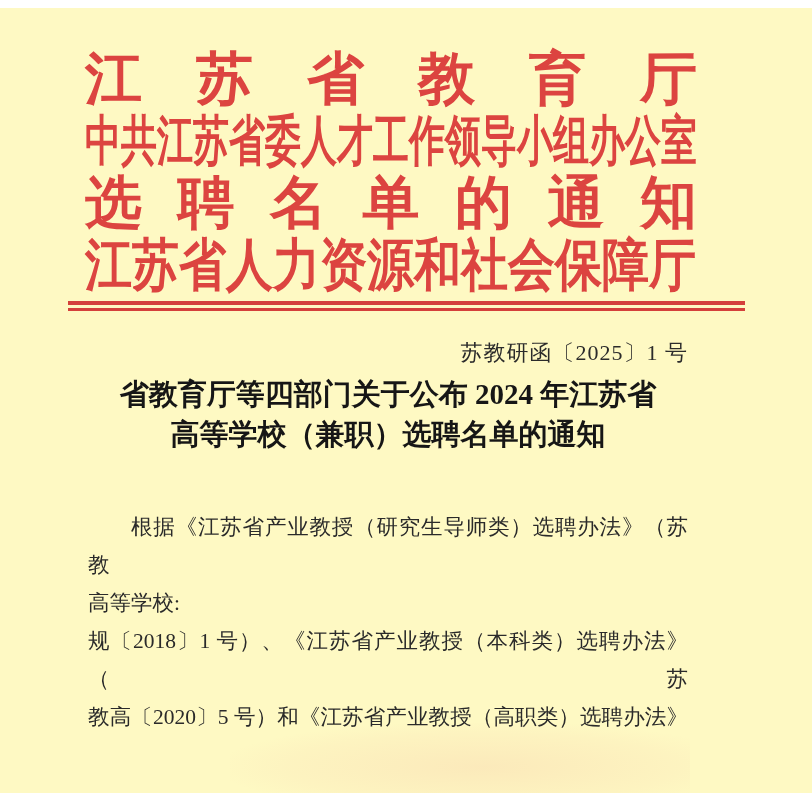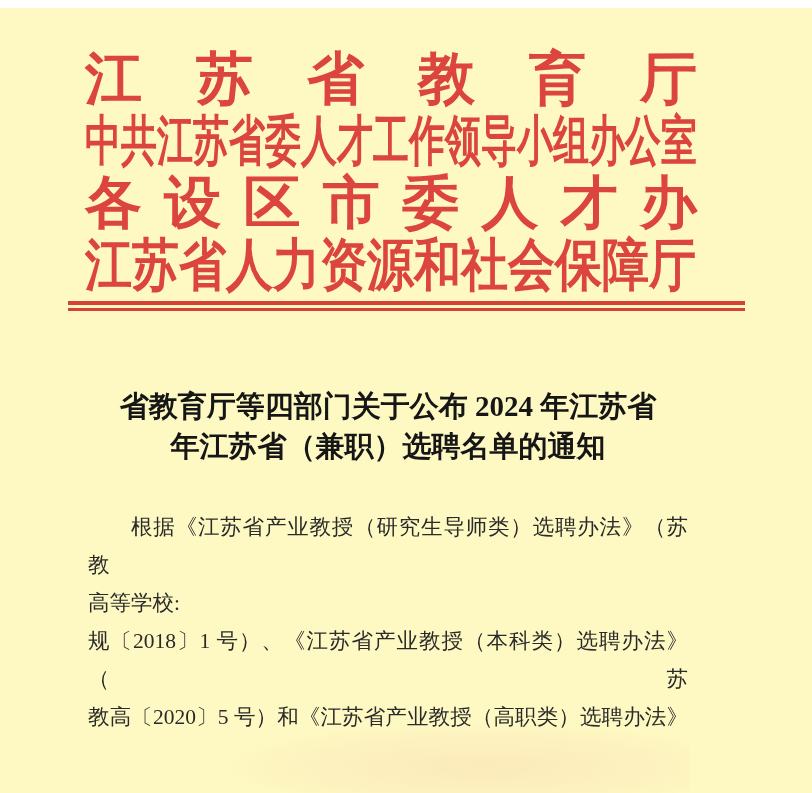--- a/index.html
+++ b/index.html
@@ -63,21 +63,21 @@
     text-align: right;
     font-size: 22px;
     color: #2b2b2b;
     letter-spacing: 1px;
   }
 
   
   .doc-title {
     position: absolute;
     left: 88px;
-    top: 378px;
+    top: 366px;
     width: 600px;
     text-align: center;
     font-size: 29px;
     font-weight: bold;
     color: #161616;
     line-height: 40px;
   }
   .doc-title span { display: block; }
 
   
@@ -111,34 +111,35 @@
   }
 </style>
 </head>
 <body>
 
 <div class="page">
 
   <div class="letterhead">
     <span class="lh-line lh1 lh-spread">江苏省教育厅</span>
     <span class="lh-line lh2">中共江苏省委人才工作领导小组办公室</span>
-    <span class="lh-line lh3 lh-spread">各设区市委人才办</span>
+    <span class="lh-line lh3 lh-spread">选聘名单的通知</span>
     <span class="lh-line lh4">江苏省人力资源和社会保障厅</span>
   </div>
 
   <div class="red-rule">
     <div class="thick"></div>
     <div class="gap"></div>
     <div class="thin"></div>
   </div>
 
+  <div class="doc-number">苏教研函〔2025〕1 号</div>
 
   <div class="doc-title">
     <span>省教育厅等四部门关于公布 2024 年江苏省</span>
-    <span>年江苏省（兼职）选聘名单的通知</span>
+    <span>高等学校（兼职）选聘名单的通知</span>
   </div>
 
   <div class="doc-body">
     <span class="body-line justified indented">根据《江苏省产业教授（研究生导师类）选聘办法》（苏教</span>
 
     <span class="body-line">高等学校:</span>
     <span class="body-line justified">规〔2018〕1 号）、《江苏省产业教授（本科类）选聘办法》（苏</span>
     <span class="body-line justified">教高〔2020〕5 号）和《江苏省产业教授（高职类）选聘办法》</span>
 
   </div>

